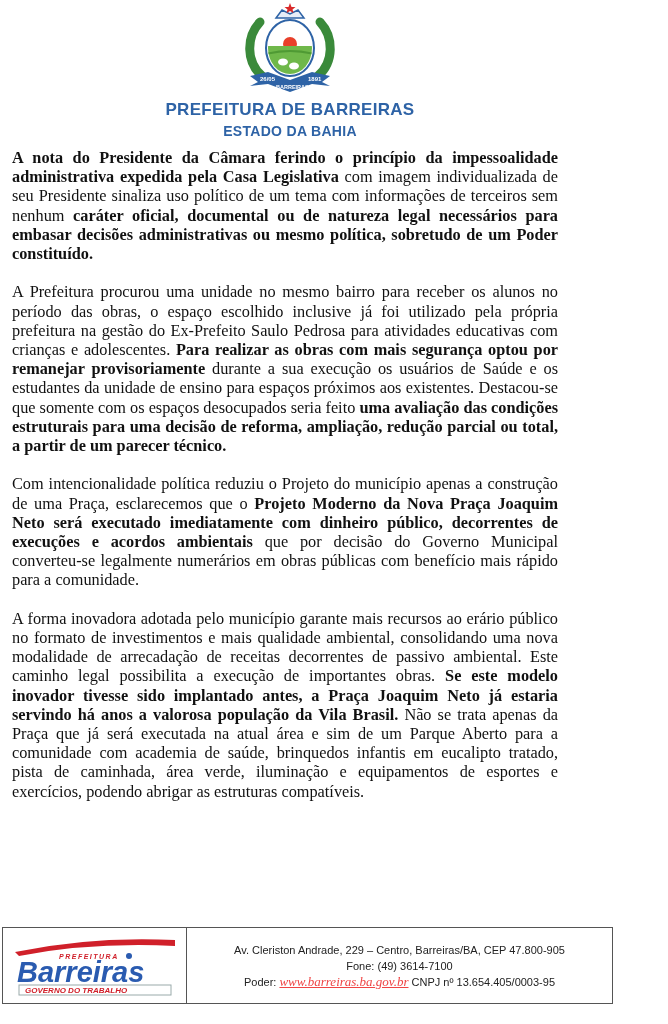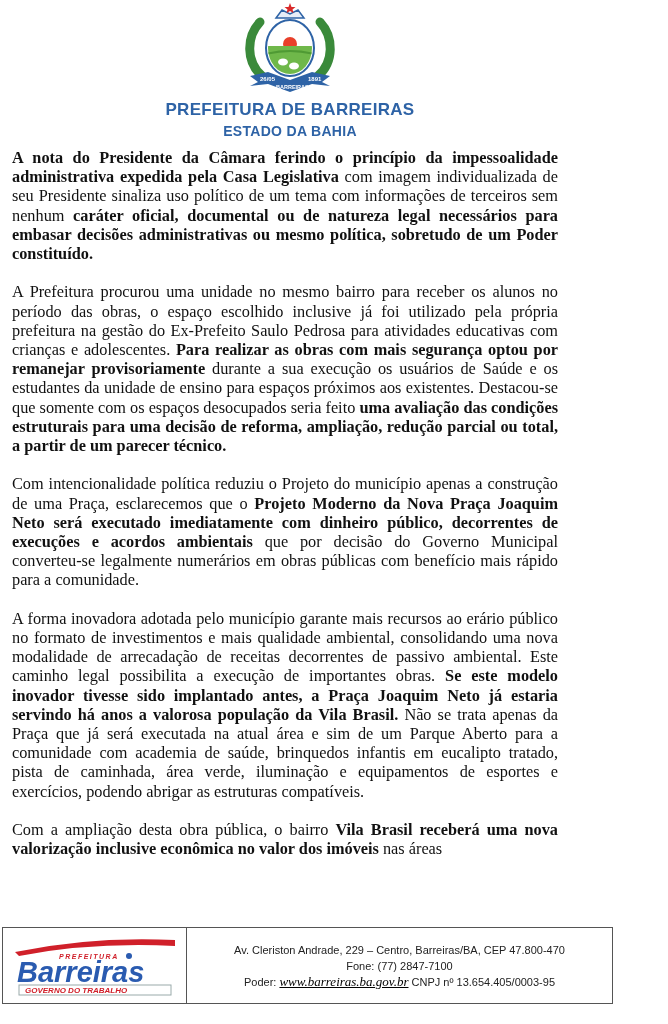--- a/index.html
+++ b/index.html
@@ -8,21 +8,21 @@
   .crest { position: absolute; left: 238px; top: 2px; width: 104px; height: 92px; }
   .title { position: absolute; left: 0; width: 580px; text-align: center; font-family: "Liberation Sans", "DejaVu Sans", sans-serif; font-weight: 700; color: #2e63a6; letter-spacing: 0.3px; }
   .title.t1 { top: 100px; font-size: 17px; }
   .title.t2 { top: 123px; font-size: 14px; }
   .content { position: absolute; left: 12px; top: 148px; width: 546px; font-size: 16.3px; line-height: 19.2px; }
   .content p { margin: 0 0 19.2px 0; text-align: justify; }
   .content b { font-weight: 700; }
   .footer { position: absolute; left: 2px; top: 927px; width: 611px; height: 77px; border: 1px solid #555; display: flex; box-sizing: border-box; }
   .footer .logo-cell { width: 183px; border-right: 1px solid #555; position: relative; }
   .footer .addr-cell { flex: 1; display: flex; flex-direction: column; justify-content: center; align-items: center; font-family: "Liberation Sans", "DejaVu Sans", sans-serif; font-size: 11px; line-height: 16px; color: #222; }
-  .footer .addr-cell a { color: #000000; font-family: "Liberation Serif", serif; font-style: italic; font-size: 13px; text-decoration: underline; }
+  .footer .addr-cell a { color: #ef4444; font-family: "Liberation Serif", serif; font-style: italic; font-size: 13px; text-decoration: underline; }
   .flogo { position: absolute; left: 8px; top: 6px; width: 168px; height: 64px; }
 </style>
 </head>
 <body>
 
 <div class="header">
   <svg class="crest" viewBox="0 0 104 92">
 
     <path d="M22 20 C8 35 8 60 24 74" stroke="#3a8a3a" stroke-width="9" fill="none" stroke-linecap="round"></path>
     <path d="M82 20 C96 35 96 60 80 74" stroke="#3a8a3a" stroke-width="9" fill="none" stroke-linecap="round"></path>
@@ -58,36 +58,33 @@
   </p>
   <p>
     <span>A Prefeitura procurou uma unidade no mesmo bairro para receber os alunos no período das obras, o espaço escolhido inclusive já foi utilizado pela própria prefeitura na gestão do Ex-Prefeito Saulo Pedrosa para atividades educativas com crianças e adolescentes. </span><b>Para realizar as obras com mais segurança optou por remanejar provisoriamente</b><span> durante a sua execução os usuários de Saúde e os estudantes da unidade de ensino para espaços próximos aos existentes. Destacou-se que somente com os espaços desocupados seria feito </span><b>uma avaliação das condições estruturais para uma decisão de reforma,  ampliação, redução parcial ou total, a partir de um parecer técnico.</b>
   </p>
   <p>
     <span>Com intencionalidade política reduziu o Projeto do município apenas a construção de uma Praça, esclarecemos que o </span><b>Projeto Moderno da Nova Praça Joaquim Neto será executado imediatamente com dinheiro público, decorrentes de execuções e acordos ambientais</b><span> que por decisão do Governo Municipal converteu-se legalmente numerários em obras públicas com benefício mais rápido para a comunidade.</span>
   </p>
   <p>
     <span>A forma inovadora adotada pelo município garante mais recursos ao erário público no formato de investimentos e mais qualidade ambiental, consolidando uma nova modalidade de arrecadação de receitas decorrentes de passivo ambiental. Este caminho legal possibilita a execução de importantes obras. </span><b>Se este modelo inovador tivesse sido implantado antes, a Praça Joaquim Neto já estaria servindo há anos a valorosa população da Vila Brasil.</b><span> Não se trata apenas da Praça que já será executada na atual área e sim de um Parque Aberto para a comunidade com academia de saúde, brinquedos infantis em eucalipto tratado, pista de caminhada, área verde, iluminação e equipamentos de esportes e exercícios, podendo abrigar as estruturas compatíveis.</span>
   </p>
-  <p>
-    <span>Com a ampliação desta obra pública, o bairro </span><b>Vila Brasil receberá uma nova valorização inclusive econômica no valor dos imóveis</b><span> nas áreas</span>
-  </p>
 </div>
 
 <div class="footer">
   <div class="logo-cell">
     <svg class="flogo" viewBox="0 0 168 64">
       <path d="M4 18 Q80 2 164 6 L164 12 Q80 8 8 22 Z" fill="#d0202a"></path>
       <text x="48" y="25" font-size="7" fill="#d0202a" font-family="Liberation Sans, sans-serif" font-style="italic" font-weight="700" letter-spacing="1.5">PREFEITURA</text>
       <circle cx="118" cy="22" r="3" fill="#2a5bb0"></circle>
       <text x="6" y="48" font-size="29" fill="#2a5bb0" font-family="Liberation Sans, sans-serif" font-style="italic" font-weight="700">Barreiras</text>
       <rect x="8" y="51" width="152" height="10" fill="none" stroke="#9aa" stroke-width="1"></rect>
       <text x="14" y="59" font-size="8" fill="#d0202a" font-family="Liberation Sans, sans-serif" font-style="italic" font-weight="700">GOVERNO DO TRABALHO</text>
     </svg>
   </div>
   <div class="addr-cell">
-    <div>Av. Cleriston Andrade, 229 – Centro, Barreiras/BA, CEP 47.800-470</div>
-    <div>Fone: (77) 2847-7100</div>
+    <div>Av. Cleriston Andrade, 229 – Centro, Barreiras/BA, CEP 47.800-905</div>
+    <div>Fone: (49) 3614-7100</div>
     <div>
       <span>Poder: </span><a>www.barreiras.ba.gov.br</a><span> CNPJ nº 13.654.405/0003-95</span>
     </div>
   </div>
 </div>
 
 </body></html>

